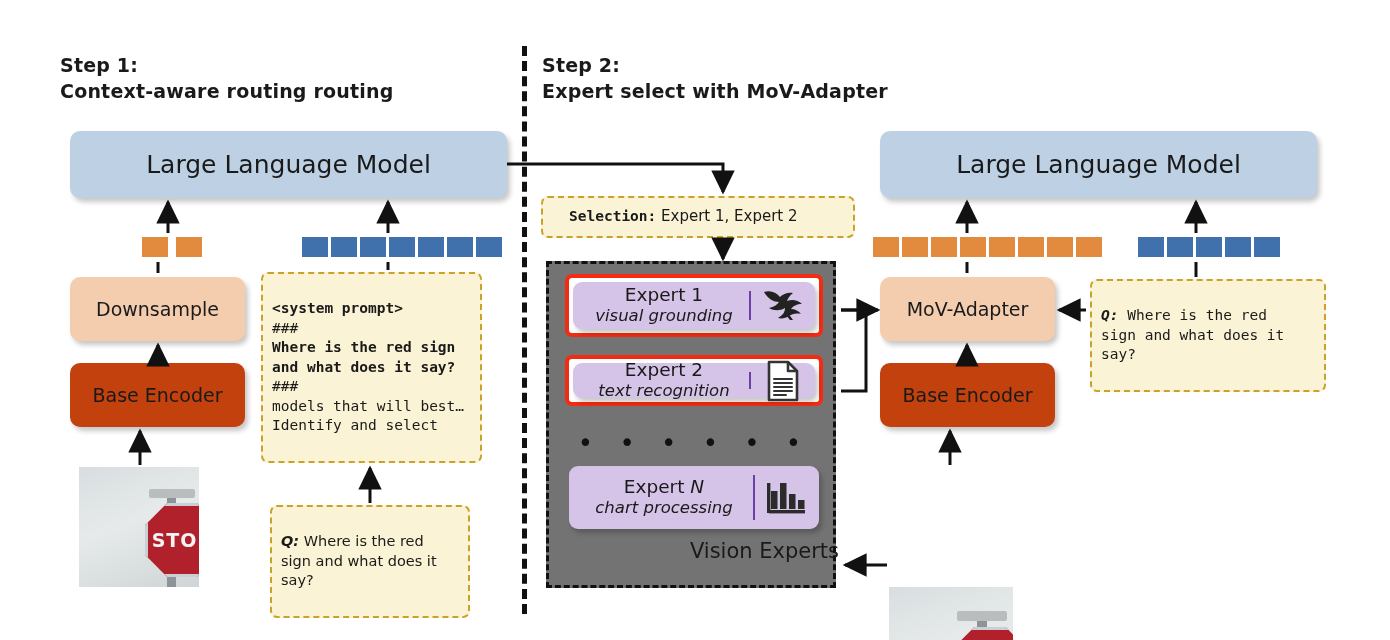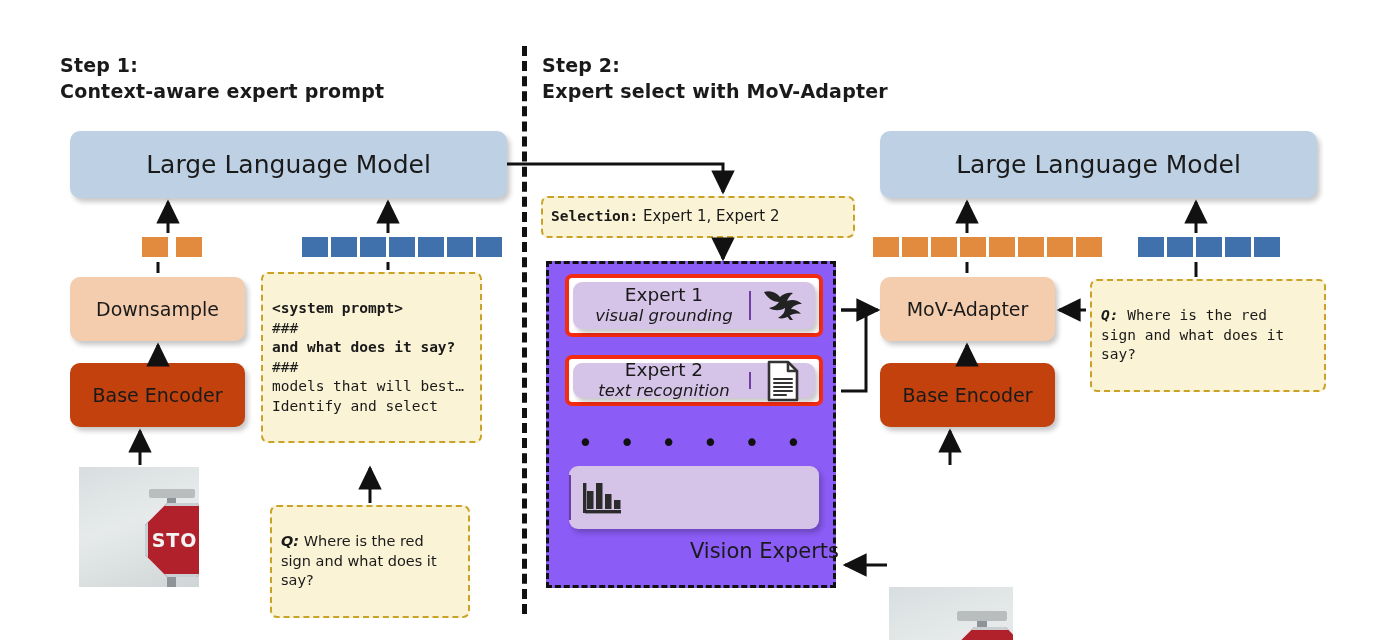--- a/index.html
+++ b/index.html
@@ -27,21 +27,21 @@
 
   
   .note{background:#fbf3d5;border:2px dashed #c9a227;border-radius:7px;
         padding:25px 9px;line-height:19.5px;}
   .note.mono{font-family:"DejaVu Sans Mono","Liberation Mono",monospace;font-size:14.5px;}
   .note.sans{font-family:"DejaVu Sans","Liberation Sans",sans-serif;font-size:14.5px;}
   .note b{font-weight:bold;}
   .qlab{font-weight:bold;font-style:italic;}
 
   
-  .experts-panel{border:3px dashed #111;background:#8b5cf6;}
+  .experts-panel{border:3px dashed #111;background:#737373;}
   .expert-hi{border:4px solid #f22b12;border-radius:7px;background:#fff;padding:4px;}
   .expert{background:#d5c3e8;border-radius:9px;box-shadow:3px 4px 5px rgba(0,0,0,.22);
           display:flex;align-items:center;height:100%;}
   .expert-txt{flex:1;text-align:center;padding:4px 0 5px 6px;}
   .expert-name{font-size:18.5px;line-height:22px;}
   .expert-name i{font-style:italic;}
   .expert-role{font-size:16.5px;font-style:italic;line-height:20px;}
   .expert-div{width:2px;align-self:stretch;background:#6d3fa5;margin:9px 0;}
   .expert-icon{width:64px;display:flex;align-items:center;justify-content:center;}
   .dots{font-size:26px;letter-spacing:9px;color:#111;text-align:center;}
@@ -72,21 +72,21 @@
         box-shadow:inset 0 0 0 3px #c9cfd2;}
   .octa span{color:#f2f4f4;font-weight:bold;letter-spacing:1px;}
 
   
   svg.ov{position:absolute;left:0;top:0;width:1390px;height:640px;pointer-events:none;}
 </style>
 </head>
 <body>
 
 <div class="abs step-title" style="left:60px;top:52px;width:460px;">Step 1:
-Context-aware expert prompt</div>
+Context-aware routing routing</div>
 <div class="abs step-title" style="left:542px;top:52px;width:480px;">Step 2:
 Expert select with MoV-Adapter</div>
 
 <div class="abs vsep" style="left:522px;top:46px;height:568px;"></div>
 
 <div class="abs block llm" style="left:70px;top:131px;width:437px;height:67px;">
   <span>Large Language Model</span>
 </div>
 
 <div class="abs" style="left:142px;top:237px;">
@@ -116,33 +116,34 @@
   <div class="pole" style="left:88px;top:30px;width:9px;height:90px;"></div>
   <div class="cap" style="left:70px;top:22px;width:46px;height:9px;"></div>
   <div class="octa" style="left:66px;top:36px;width:74px;height:74px;">
     <span style="font-size:19px;">STOP</span>
   </div>
 </div>
 
 <div class="abs note mono" style="left:261px;top:272px;width:221px;">
   <div><b>&lt;system prompt&gt;</b></div>
   <div>###</div>
+  <div><b>Where is the red sign</b></div>
   <div><b>and what does it say?</b></div>
   <div>###</div>
   <div>models that will best…</div>
   <div>Identify and select</div>
 </div>
 
 <div class="abs note sans" style="left:270px;top:505px;width:200px;">
   <div><span class="qlab">Q:</span><span> Where is the red</span></div>
   <div>sign and what does it</div>
   <div>say?</div>
 </div>
 
-<div class="abs note mono" style="left:541px;top:196px;width:314px;padding:9px 8px;">
+<div class="abs note mono" style="left:541px;top:196px;width:314px;padding:9px 26px;">
   <div style="white-space:nowrap;">
     <b>Selection:</b><span style="font-family:'DejaVu Sans','Liberation Sans',sans-serif;font-size:15px;"> Expert 1, Expert 2</span>
   </div>
 </div>
 
 <div class="abs experts-panel" style="left:546px;top:261px;width:290px;height:327px;">
 
   <div class="abs expert-hi" style="left:16px;top:10px;width:258px;height:63px;">
     <div class="expert">
       <div class="expert-txt">
@@ -182,20 +183,24 @@
           </g>
         </svg>
       </div>
     </div>
   </div>
 
   <div class="abs dots" style="left:16px;top:164px;width:258px;">• • • • • •</div>
 
   <div class="abs" style="left:20px;top:202px;width:250px;height:63px;">
     <div class="expert">
+      <div class="expert-txt">
+        <div class="expert-name"><span>Expert </span><i>N</i></div>
+        <div class="expert-role">chart processing</div>
+      </div>
       <div class="expert-div"></div>
       <div class="expert-icon">
         <svg width="40" height="38" viewBox="0 0 40 38" aria-hidden="true">
           <g fill="#2b2b2b">
             <rect x="4" y="12" width="6.5" height="18"></rect>
             <rect x="13" y="4" width="6.5" height="26"></rect>
             <rect x="22" y="15" width="6.5" height="15"></rect>
             <rect x="31" y="21" width="6.5" height="9"></rect>
           </g>
           <rect x="2" y="31" width="36" height="3.4" fill="#2b2b2b"></rect>

